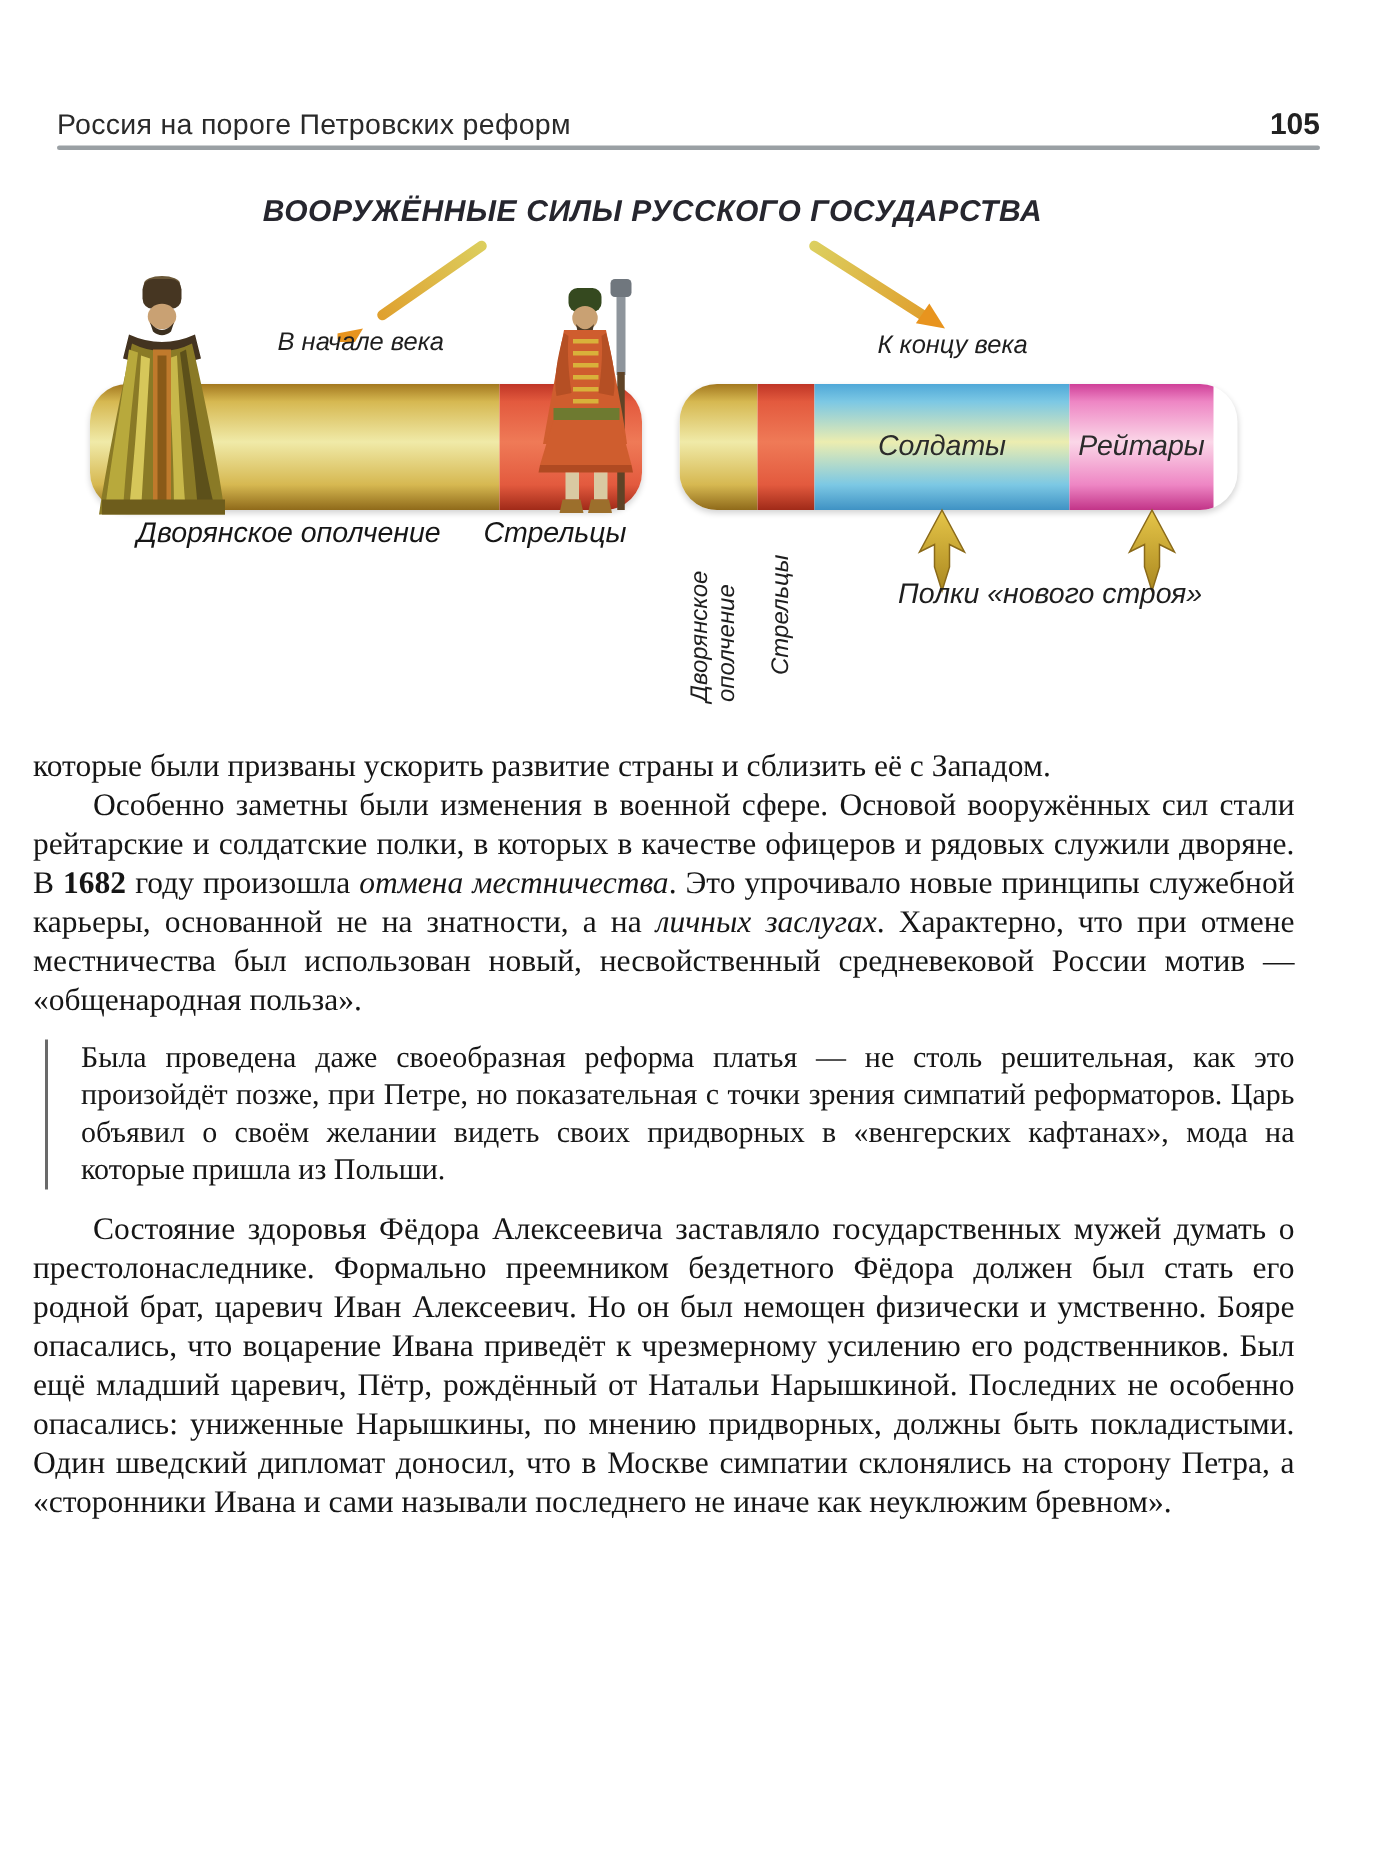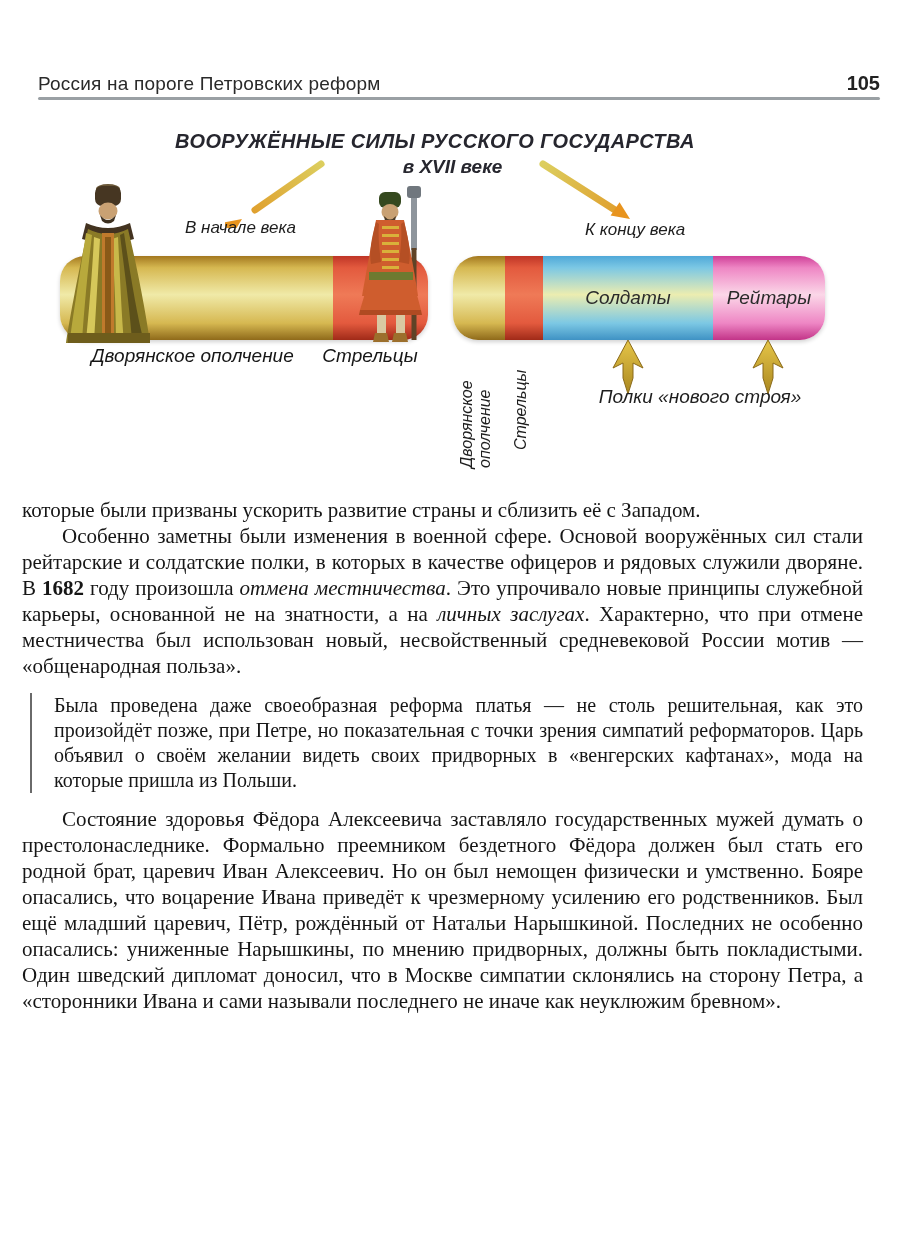--- a/index.html
+++ b/index.html
@@ -41,21 +41,20 @@
 <div class="page">
 
   <div class="hdr">
     <span class="hdr-title">Россия на пороге Петровских реформ</span>
     <span class="hdr-num">105</span>
   </div>
   <div class="hdr-rule"></div>
 
   <div class="diagram">
     <div class="dg-title">ВООРУЖЁННЫЕ СИЛЫ РУССКОГО ГОСУДАРСТВА</div>
-    <div class="dg-sub">в XVII веке</div>
 
     <svg class="arrow-svg" style="left:225px;top:42px;" width="105" height="68" viewBox="0 0 105 68">
       <defs>
           <linearGradient id="agL" x1="100" y1="0" x2="20" y2="60" gradientUnits="userSpaceOnUse">
         <stop offset="0" stop-color="#dcd060"></stop>
             <stop offset="1" stop-color="#e09a28"></stop>
           </linearGradient>
         </defs>
       <line x1="96" y1="4" x2="30" y2="50" stroke="url(#agL)" stroke-width="7" stroke-linecap="round"></line>
       <polygon points="0,0 18,-8 18,8" fill="#e8941e" transform="translate(17,59) rotate(145)"></polygon>
@@ -78,21 +77,21 @@
       <div class="seg" style="width: 273px; background: linear-gradient(rgb(163, 120, 31) 0%, rgb(214, 184, 81) 14%, rgb(240, 234, 168) 46%, rgb(214, 184, 81) 80%, rgb(143, 106, 26) 100%);"></div>
       <div class="seg" style="width: 95px; background: linear-gradient(rgb(191, 53, 38) 0%, rgb(227, 90, 62) 14%, rgb(239, 122, 87) 46%, rgb(227, 90, 62) 80%, rgb(160, 42, 24) 100%);"></div>
     </div>
 
     <div class="bar" style="left:453px;width:372px;">
       <div class="seg" style="width: 52px; background: linear-gradient(rgb(163, 120, 31) 0%, rgb(214, 184, 81) 14%, rgb(240, 234, 168) 46%, rgb(214, 184, 81) 80%, rgb(143, 106, 26) 100%);"></div>
       <div class="seg" style="width: 38px; background: linear-gradient(rgb(191, 53, 38) 0%, rgb(227, 90, 62) 14%, rgb(239, 122, 87) 46%, rgb(227, 90, 62) 80%, rgb(160, 42, 24) 100%);"></div>
       <div class="seg" style="width: 170px; background: linear-gradient(rgb(79, 168, 216) 0%, rgb(124, 200, 228) 14%, rgb(236, 237, 176) 46%, rgb(124, 200, 228) 80%, rgb(63, 146, 196) 100%);">
         <span class="seg-label">Солдаты</span>
       </div>
-      <div class="seg" style="width: 112px; background: linear-gradient(rgb(207, 63, 152) 0%, rgb(238, 134, 196) 14%, rgb(251, 215, 232) 46%, rgb(238, 134, 196) 80%, rgb(194, 52, 136) 100%); text-align: right;">
+      <div class="seg" style="width: 96px; background: linear-gradient(rgb(207, 63, 152) 0%, rgb(238, 134, 196) 14%, rgb(251, 215, 232) 46%, rgb(238, 134, 196) 80%, rgb(194, 52, 136) 100%); text-align: right;">
         <span class="seg-label">Рейтары</span>
       </div>
     </div>
 
     <svg class="figure" style="left:62px;top:63px;" width="92" height="167" viewBox="0 0 92 167">
       <ellipse cx="46" cy="8" rx="12" ry="5" fill="#6b5838"></ellipse>
       <rect x="33" y="5" width="26" height="20" rx="7" fill="#463622"></rect>
       <ellipse cx="46" cy="30" rx="9.5" ry="8.5" fill="#c9a173"></ellipse>
       <path d="M38,34 Q46,44 54,34 L52,40 Q46,45 40,40 Z" fill="#3c2f1f"></path>
       <path d="M24,42 Q46,52 68,42 L72,58 Q46,66 20,58 Z" fill="#433320"></path>

